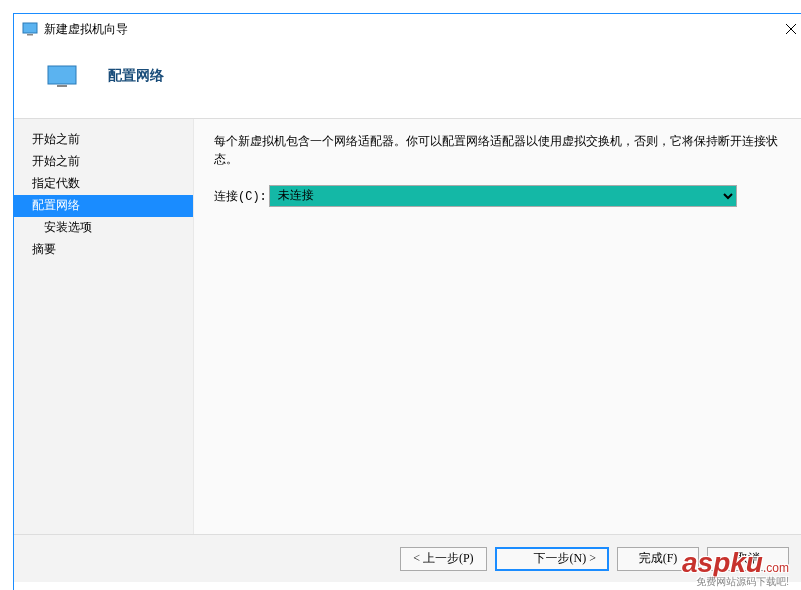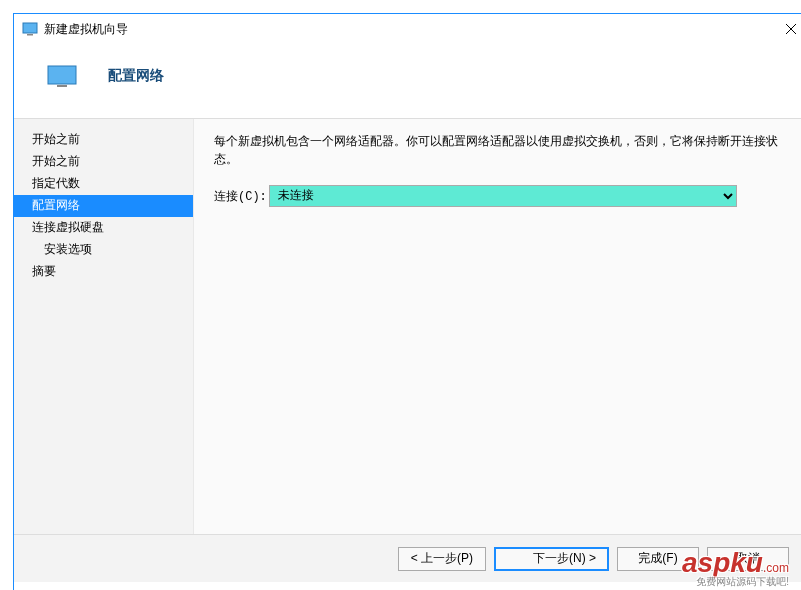--- a/index.html
+++ b/index.html
@@ -117,40 +117,40 @@
     }
     .form-label {
       font-size: 12px;
       color: #000;
       white-space: nowrap;
     }
     .form-select {
       flex: 0 0 468px;
       height: 22px;
       font-size: 12px;
-      background: #5eead4;
+      background: #14b8a6;
       border: 1px solid #aaa;
       padding: 1px 4px;
       font-family: inherit;
     }
     .footer-section {
       height: 48px;
       border-top: 1px solid #ddd;
       display: flex;
       justify-content: flex-end;
       align-items: center;
       padding: 0 20px;
       gap: 8px;
       background: #f3f3f3;
     }
     .btn {
       height: 24px;
       padding: 0 12px;
       font-size: 12px;
-      font-family: Liberation Sans, sans-serif;
+      font-family: Liberation Serif, serif;
       background: #f9f9f9;
       border: 1px solid #aaa;
       cursor: pointer;
       min-width: 82px;
     }
     .btn.primary {
       border: 1px solid #1a8cff;
       box-shadow: inset 0 0 0 1px #1a8cff;
       padding-left: 38px;
     }
@@ -213,21 +213,20 @@
     </span>
     <span class="header-title">配置网络</span>
   </div>
 
   <div class="body-section">
     <div class="sidebar">
       <div class="sidebar-item">开始之前</div>
       <div class="sidebar-item">开始之前</div>
       <div class="sidebar-item">指定代数</div>
       <div class="sidebar-item active">配置网络</div>
-      <div class="sidebar-item">连接虚拟硬盘</div>
       <div class="sidebar-item indent">安装选项</div>
       <div class="sidebar-item">摘要</div>
     </div>
 
     <div class="content-area">
       <div class="content-desc">每个新虚拟机包含一个网络适配器。你可以配置网络适配器以使用虚拟交换机，否则，它将保持断开连接状态。</div>
       <div class="form-row">
         <span class="form-label">连接(C):</span>
         <select class="form-select">
           <option>未连接</option>

